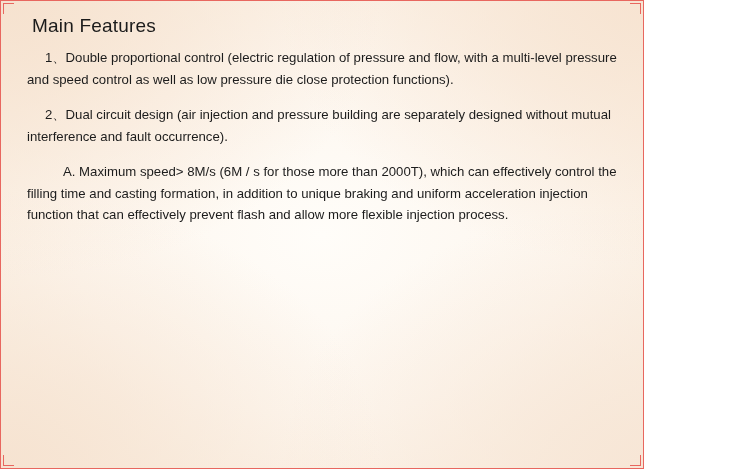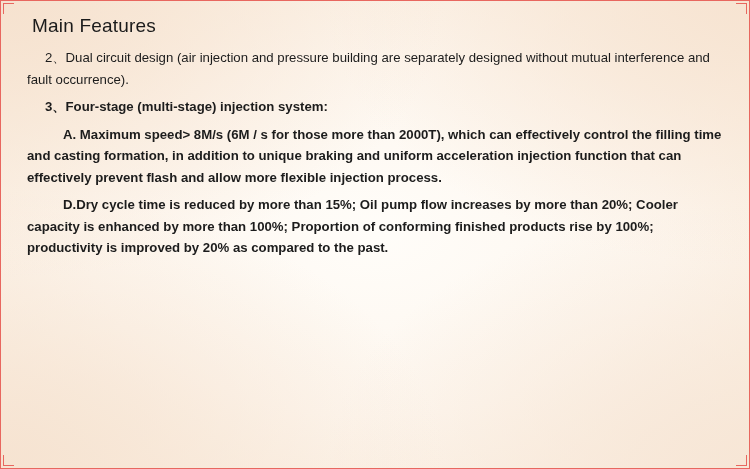--- a/index.html
+++ b/index.html
@@ -7,21 +7,21 @@
     padding: 0;
   }
   body {
     width: 750px;
     height: 469px;
     font-family: "Liberation Sans", sans-serif;
     background: #ffffff;
   }
   .page {
     position: relative;
-    width: 750px;
+    width: 644px;
     height: 469px;
     box-sizing: border-box;
     border: 1px solid #e8675f;
     background:
       radial-gradient(ellipse at 0% 0%, #f6e2cf 0%, rgba(246,226,207,0) 42%),
       radial-gradient(ellipse at 100% 0%, #f7e4d2 0%, rgba(247,228,210,0) 40%),
       radial-gradient(ellipse at 0% 100%, #f6e3d1 0%, rgba(246,227,209,0) 42%),
       radial-gradient(ellipse at 100% 100%, #f7e6d6 0%, rgba(247,230,214,0) 40%),
       radial-gradient(ellipse at 50% 50%, #fffdf9 0%, #fdf6ee 55%, #f9ecdd 100%);
     overflow: hidden;
@@ -51,36 +51,34 @@
     letter-spacing: 0.2px;
   }
   .para {
     font-size: 13.2px;
     line-height: 21.5px;
     color: #1c1c1c;
     margin: 0;
     padding: 0;
   }
   .para + .para {
-    margin-top: 6px;
-    font-weight: bold;
+    margin-top: 14px;
   }
   .ind-1 { text-indent: 18px; }
   .ind-2 { text-indent: 36px; }
 </style>
 </head>
 <body>
 
 <div class="page">
   <span class="corner-tick ct-tl"></span>
   <span class="corner-tick ct-tr"></span>
   <span class="corner-tick ct-bl"></span>
   <span class="corner-tick ct-br"></span>
 
   <div class="content">
     <h1 class="doc-title">Main Features</h1>
 
+    <p class="para ind-1">1、Double proportional control (electric regulation of pressure and flow, with a multi-level pressure and speed control as well as low pressure die close protection functions).</p>
     <p class="para ind-1">2、Dual circuit design (air injection and pressure building are separately designed without mutual interference and fault occurrence).</p>
-    <p class="para ind-1">3、Four-stage (multi-stage) injection system:</p>
     <p class="para ind-2">A. Maximum speed&gt; 8M/s (6M / s for those more than 2000T), which can effectively control the filling time and casting formation, in addition to unique braking and uniform acceleration injection function that can effectively prevent flash and allow more flexible injection process.</p>
-    <p class="para ind-2">D.Dry cycle time is reduced by more than 15%; Oil pump flow increases by more than 20%; Cooler capacity is enhanced by more than 100%; Proportion of conforming finished products rise by 100%; productivity is improved by 20% as compared to the past.</p>
   </div>
 </div>
 
 </body></html>

